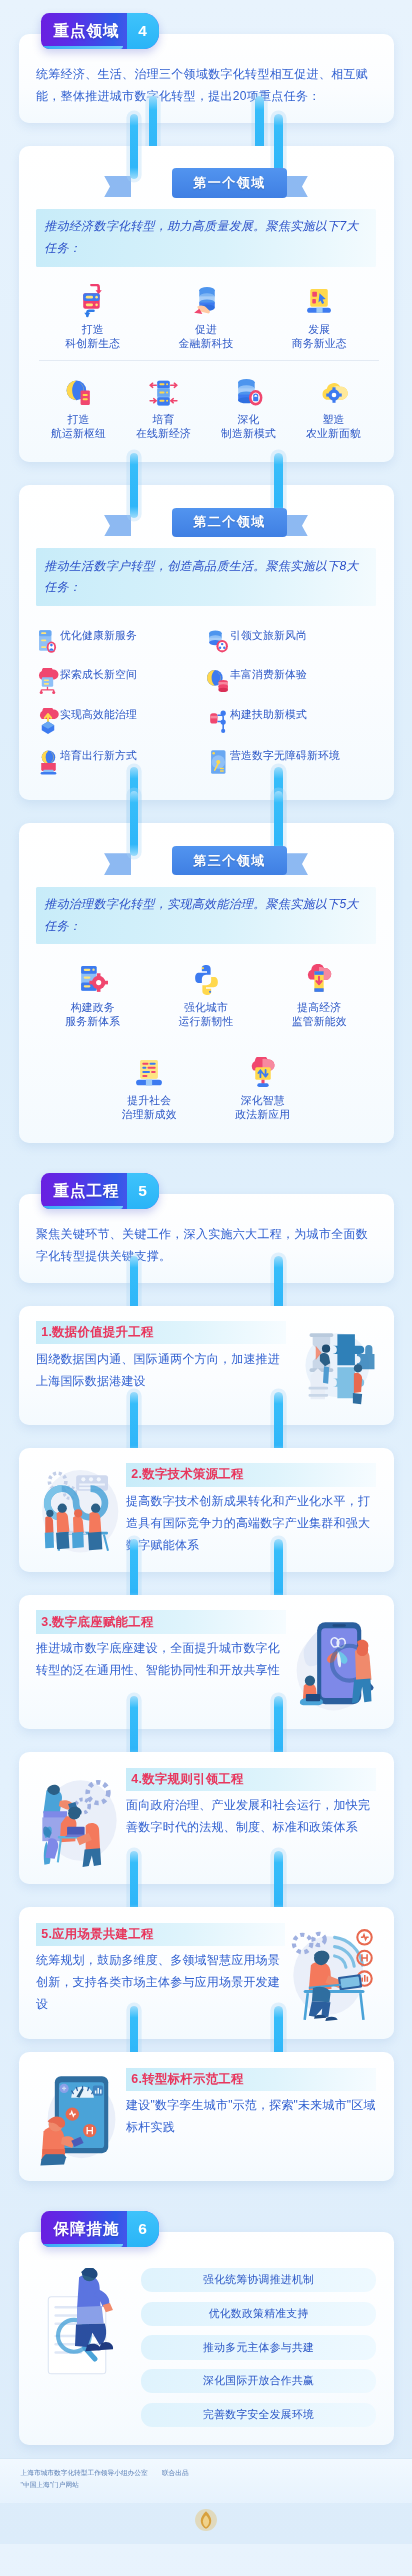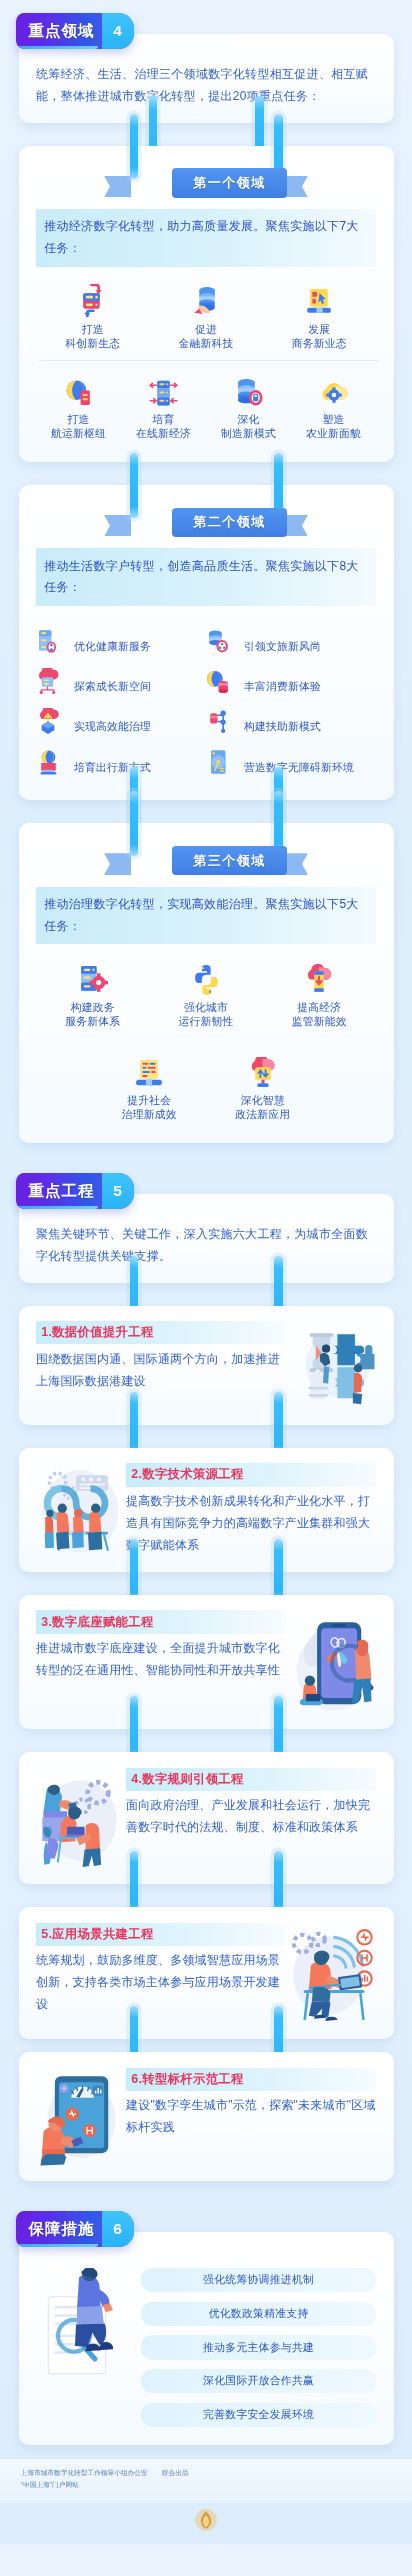--- a/index.html
+++ b/index.html
@@ -6,21 +6,21 @@
   body {
     width: 412px;
     background: linear-gradient(180deg,#e8f3fd 0%,#ddeefb 35%,#e3f1fd 70%,#dcecfa 100%);
     font-family: "Liberation Sans","DejaVu Sans",sans-serif;
     color:#2a56c6;
     position: relative;
   }
   .page { width:412px; position:relative; padding-bottom:0; }
 
   
-  .chip-wrap { position:relative; z-index:5; padding-left:16px; }
+  .chip-wrap { position:relative; z-index:5; padding-left:41px; }
   .chip {
     display:inline-flex; align-items:stretch; height:36px;
     border-radius:8.2px 15.5px 15.5px 8.2px;
     background:linear-gradient(95deg,#6a1fe0 0%,#5b2de8 25%,#2f59e8 62%,#7a4bf0 100%);
     box-shadow:0 4.1px 8.2px rgba(60,70,200,.25);
     overflow:hidden; position:relative;
   }
   .chip::after{
     content:""; position:absolute; left:0; right:30%; bottom:0; height:3.1px;
     background:linear-gradient(90deg,#37a9f5,#6fd0fb); border-radius:0 0 4.1px 4.1px;
@@ -77,37 +77,38 @@
   }
   .ribbon-tail.l{ left:-20.6px; clip-path:polygon(0 0,100% 0,100% 100%,0 100%,22% 50%); }
   .ribbon-tail.r{ right:-20.6px; clip-path:polygon(0 0,100% 0,78% 50%,100% 100%,0 100%); }
 
   
   .band {
     background:linear-gradient(90deg,#c8ecf9 0%,#d9f2fb 55%,#f3fbfe 100%);
     padding:7.2px 8.2px; border-radius:1.5px;
     font-size:12px; line-height:1.8; color:#2a4fc8; letter-spacing:0.3px;
     margin-bottom:4.1px;
+    font-style:italic;
   }
 
   
   .grid { display:flex; flex-wrap:wrap; justify-content:center; gap:13px 0; padding-top:8.2px; }
   .g3 .tile { width:33.33%; }
   .g4 .tile { width:25%; }
   .tile { display:flex; flex-direction:column; align-items:center; padding:4.1px 1px 6.2px; }
   .tile .ic { height:35px; display:flex; align-items:flex-end; justify-content:center; margin-bottom:4.1px; }
   .tile .tl {
     font-size:10.8px; line-height:1.32; text-align:center; color:#2a56c6; letter-spacing:0.2px;
     white-space:pre-line;
   }
   .divider { height:0.5px; background:#e3eaf3; margin:3.1px 3.1px 0; width:100%; }
 
   
   .list2 { display:flex; flex-wrap:wrap; padding:11.3px 0 3.1px; }
-  .li2 { width:50%; display:flex; align-items:flex-end; gap:14px; padding:7.2px 0; }
+  .li2 { width:50%; display:flex; align-items:flex-start; gap:0; padding:7.2px 0; }
   .li2 .ic { width:24px; flex:0 0 24px; display:flex; justify-content:center; }
   .li2 .tl { font-size:10.8px; color:#2a56c6; letter-spacing:0.2px; }
 
   
   .proj { display:flex; align-items:flex-start; gap:2.1px; }
   .proj.rev { flex-direction:row-reverse; }
   .proj .txt { flex:1 1 auto; min-width:0; }
   .proj .art { flex:0 0 88px; display:flex; align-items:center; justify-content:center; padding-top:3.1px;}
   .proj-title {
     display:inline-block;

